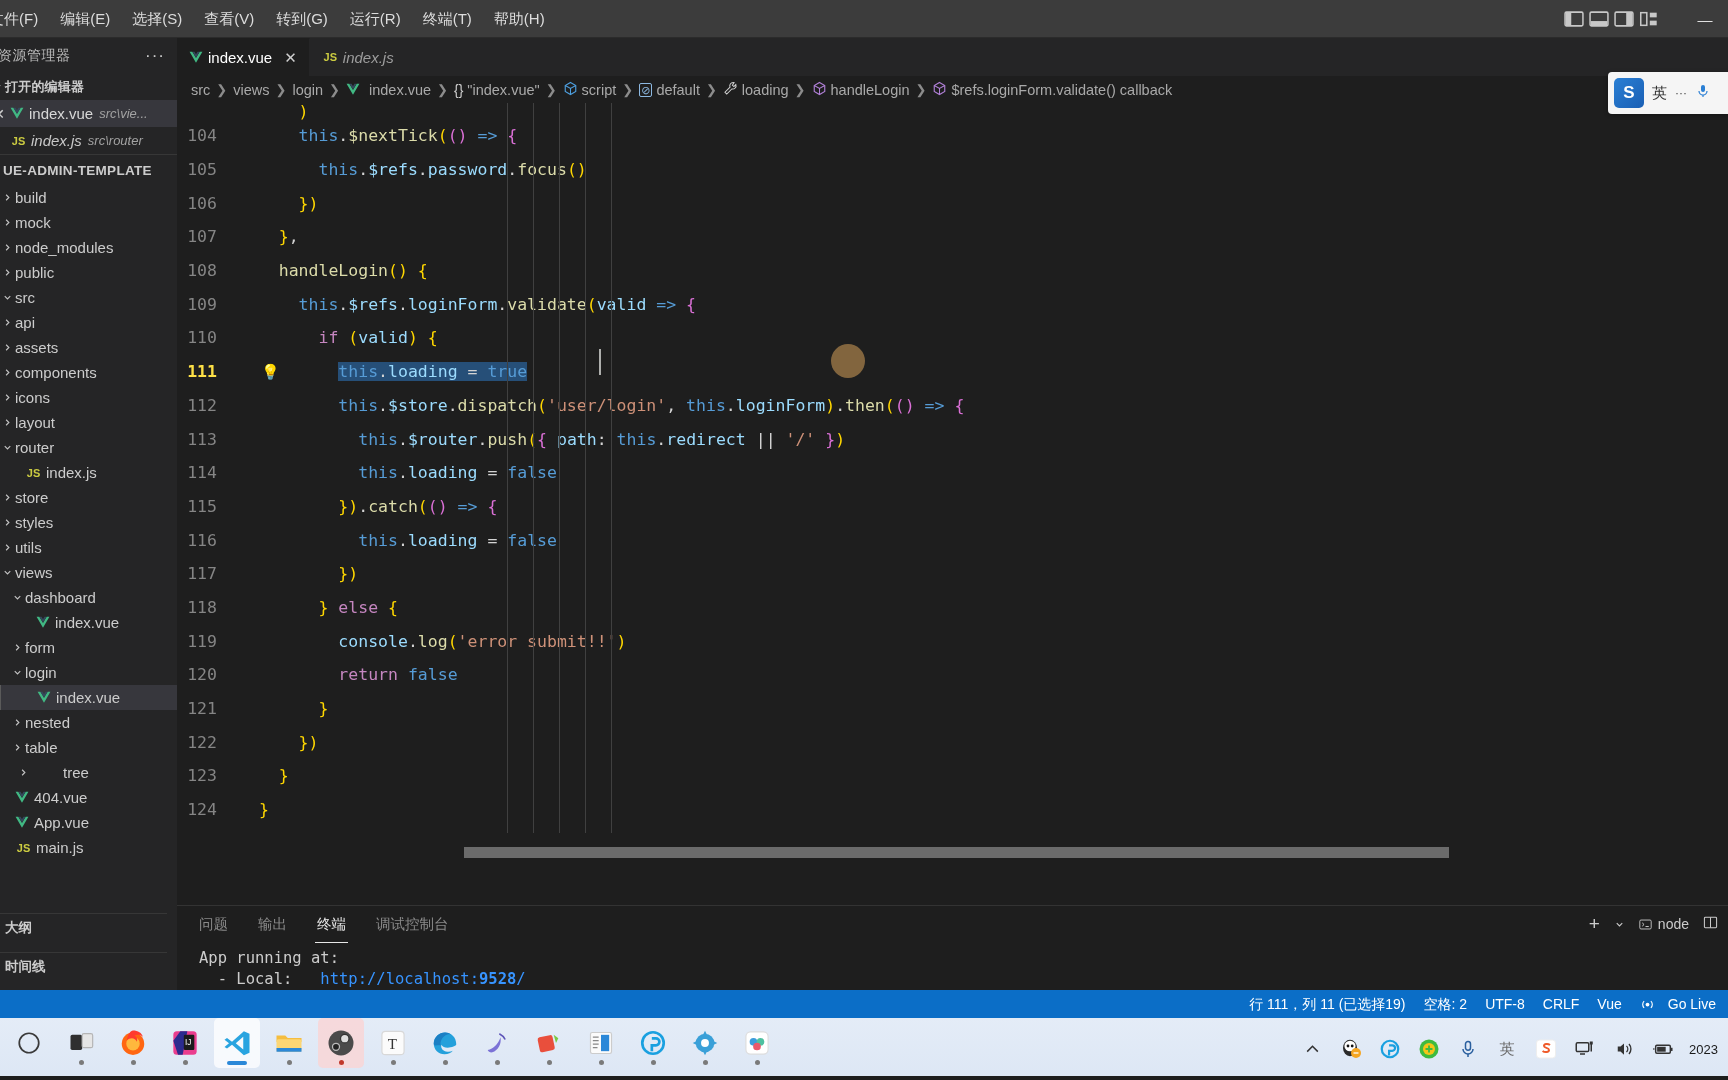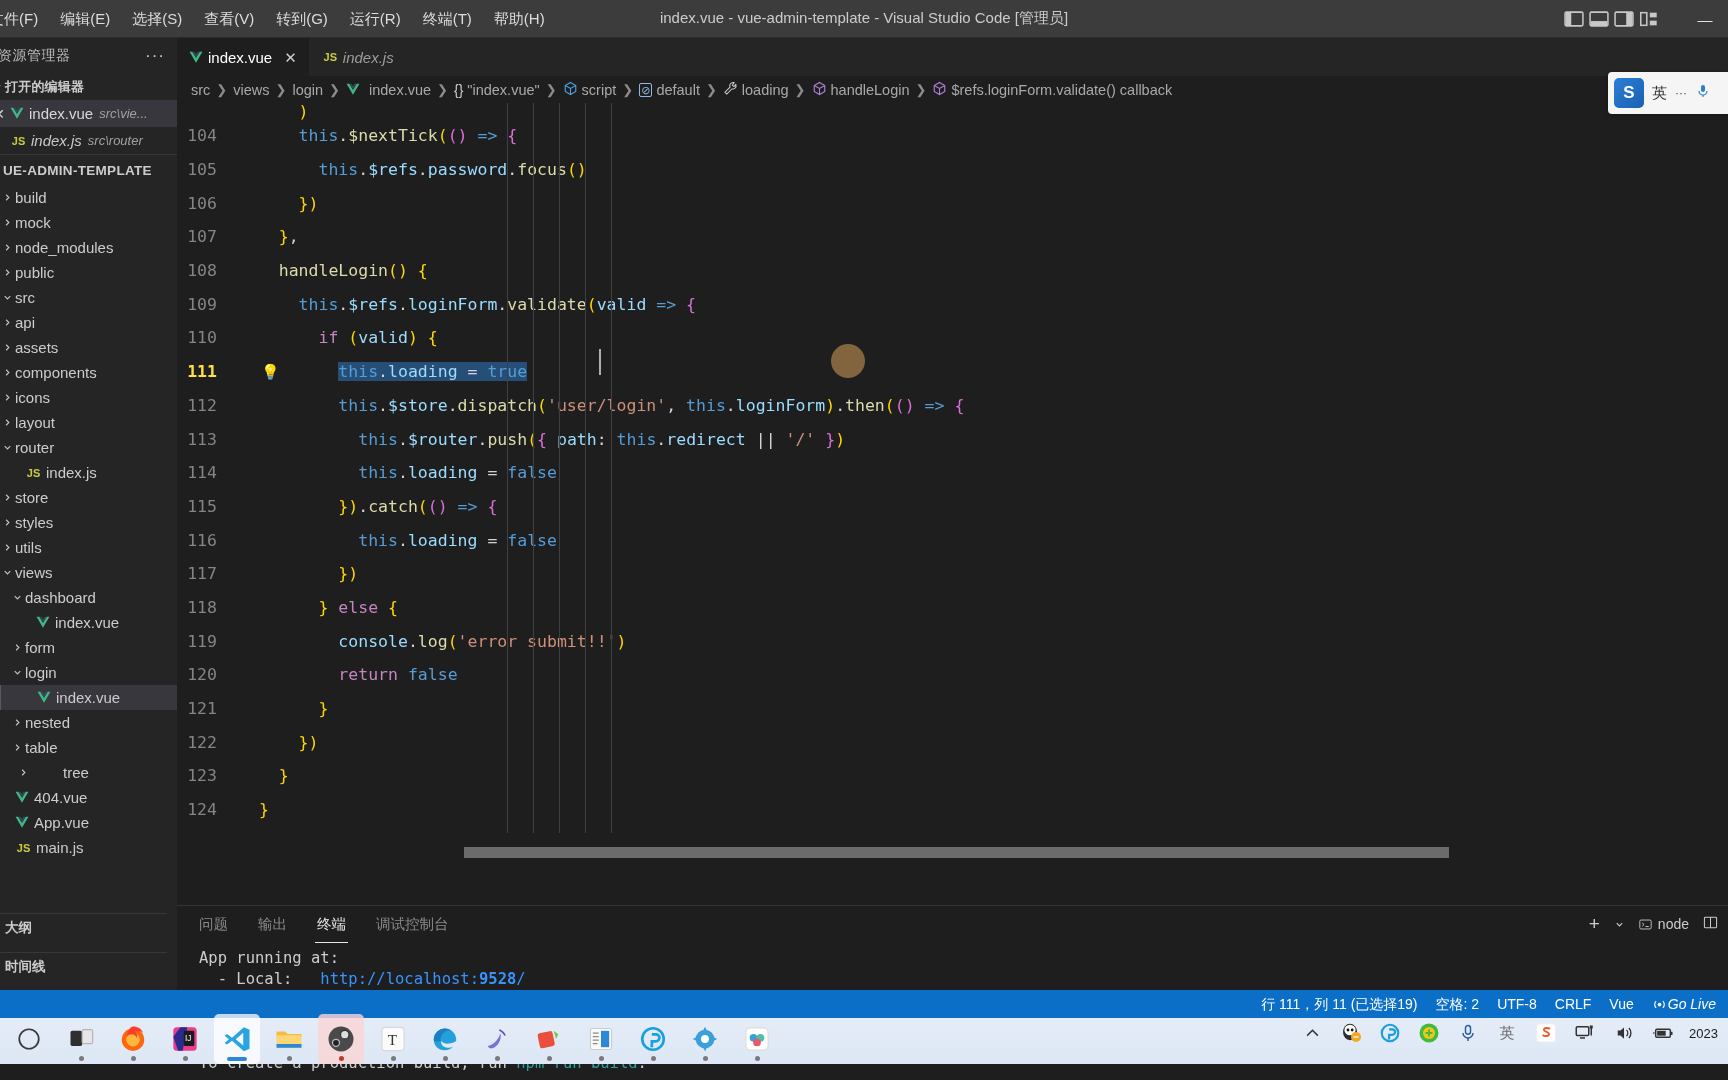--- a/index.html
+++ b/index.html
@@ -209,27 +209,27 @@
   .term-bold { font-weight:bold; }
   .term-cyan { color:#2aa198; }
 
   
   .statusbar {
     position:absolute; left:0; top:990px; width:1728px; height:28px;
     background:#0b6ec7; color:#ffffff; display:flex; align-items:center;
     justify-content:flex-end; font-size:14px; padding-right:8px; gap:0;
   }
   .sb-item { padding:0 9px; white-space:nowrap; line-height:28px; }
-  .sb-golive { display:flex; align-items:center; gap:1px; padding-right:4px;font-style:italic;}
+  .sb-golive { display:flex; align-items:center; gap:13px; padding-right:4px;}
 
   
   .taskbar {
-    position:absolute; left:0; top:1018px; width:1728px; height:46px;
+    position:absolute; left:0; top:1018px; width:1728px; height:58px;
     background:linear-gradient(180deg,#e4ecf7 0%,#dde7f5 100%);
-    display:flex; align-items:flex-end;
+    display:flex; align-items:flex-start;
   }
   .tb-left { display:flex; align-items:center; padding-left:6px; gap:6px;}
   .tb-icon {
     width:46px; height:50px; display:flex; flex-direction:column;
     align-items:center; justify-content:center; position:relative;
     border-radius:5px;
   }
   .tb-icon.hl { background:rgba(255,255,255,.75); }
   .tb-icon.hl2 { background:rgba(250,212,212,.8); }
   .tb-dot {
@@ -274,21 +274,20 @@
     <div class="menu-items" id="menubar">
         <div class="menu-item" style="margin-left: -26px;">文件(F)</div>
         <div class="menu-item">编辑(E)</div>
         <div class="menu-item">选择(S)</div>
         <div class="menu-item">查看(V)</div>
         <div class="menu-item">转到(G)</div>
         <div class="menu-item">运行(R)</div>
         <div class="menu-item">终端(T)</div>
         <div class="menu-item">帮助(H)</div>
       </div>
-    <div class="title-center">index.vue - vue-admin-template - Visual Studio Code [管理员]</div>
     <div class="win-right">
       <div class="layout-icons">
         <div class="licon">
           <svg width="22" height="22" viewBox="0 0 16 16">
               <rect x="1.5" y="3" width="13" height="10" rx="1" fill="none" stroke="#d4d4d4" stroke-width="1.1"></rect>
               <rect x="2" y="3.5" width="4" height="9" fill="#d4d4d4"></rect>
             </svg>
         </div>
         <div class="licon">
           <svg width="22" height="22" viewBox="0 0 16 16">

